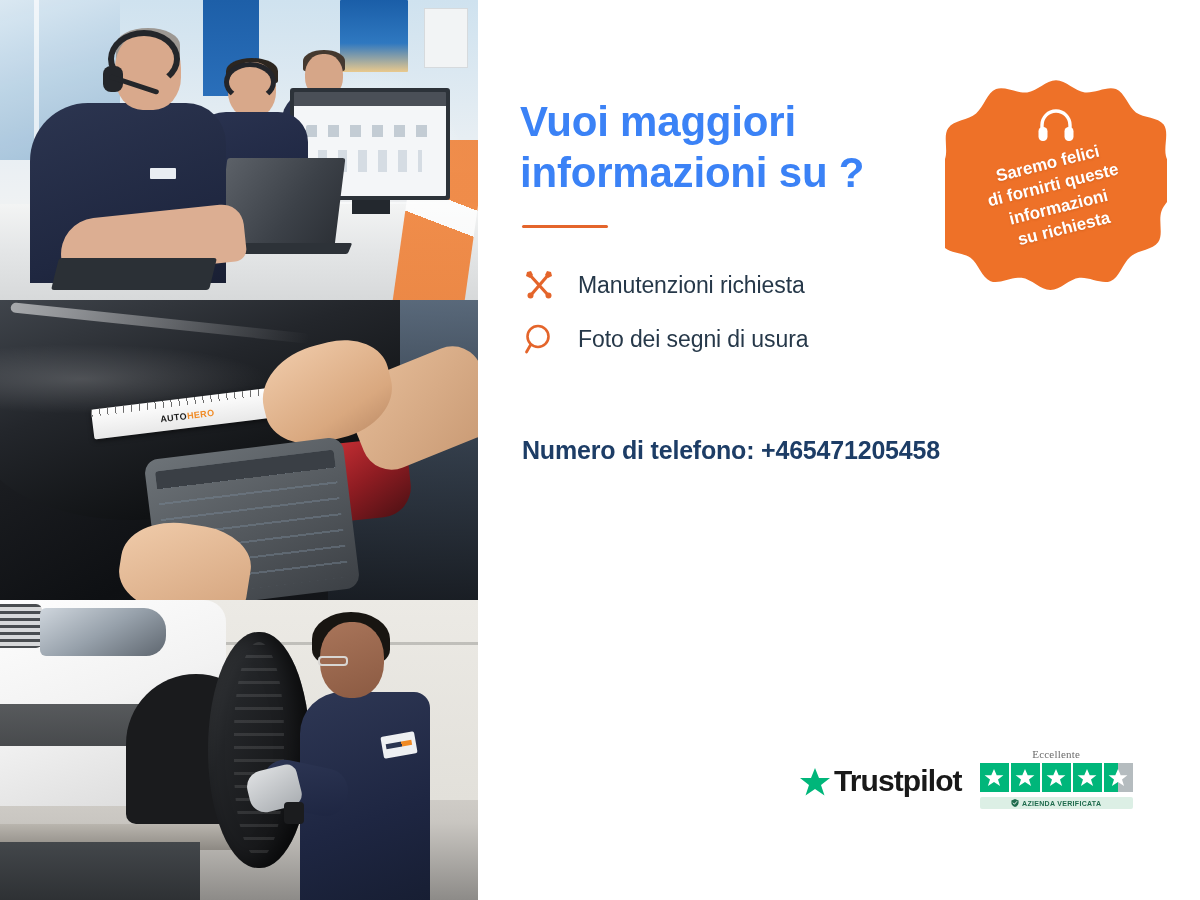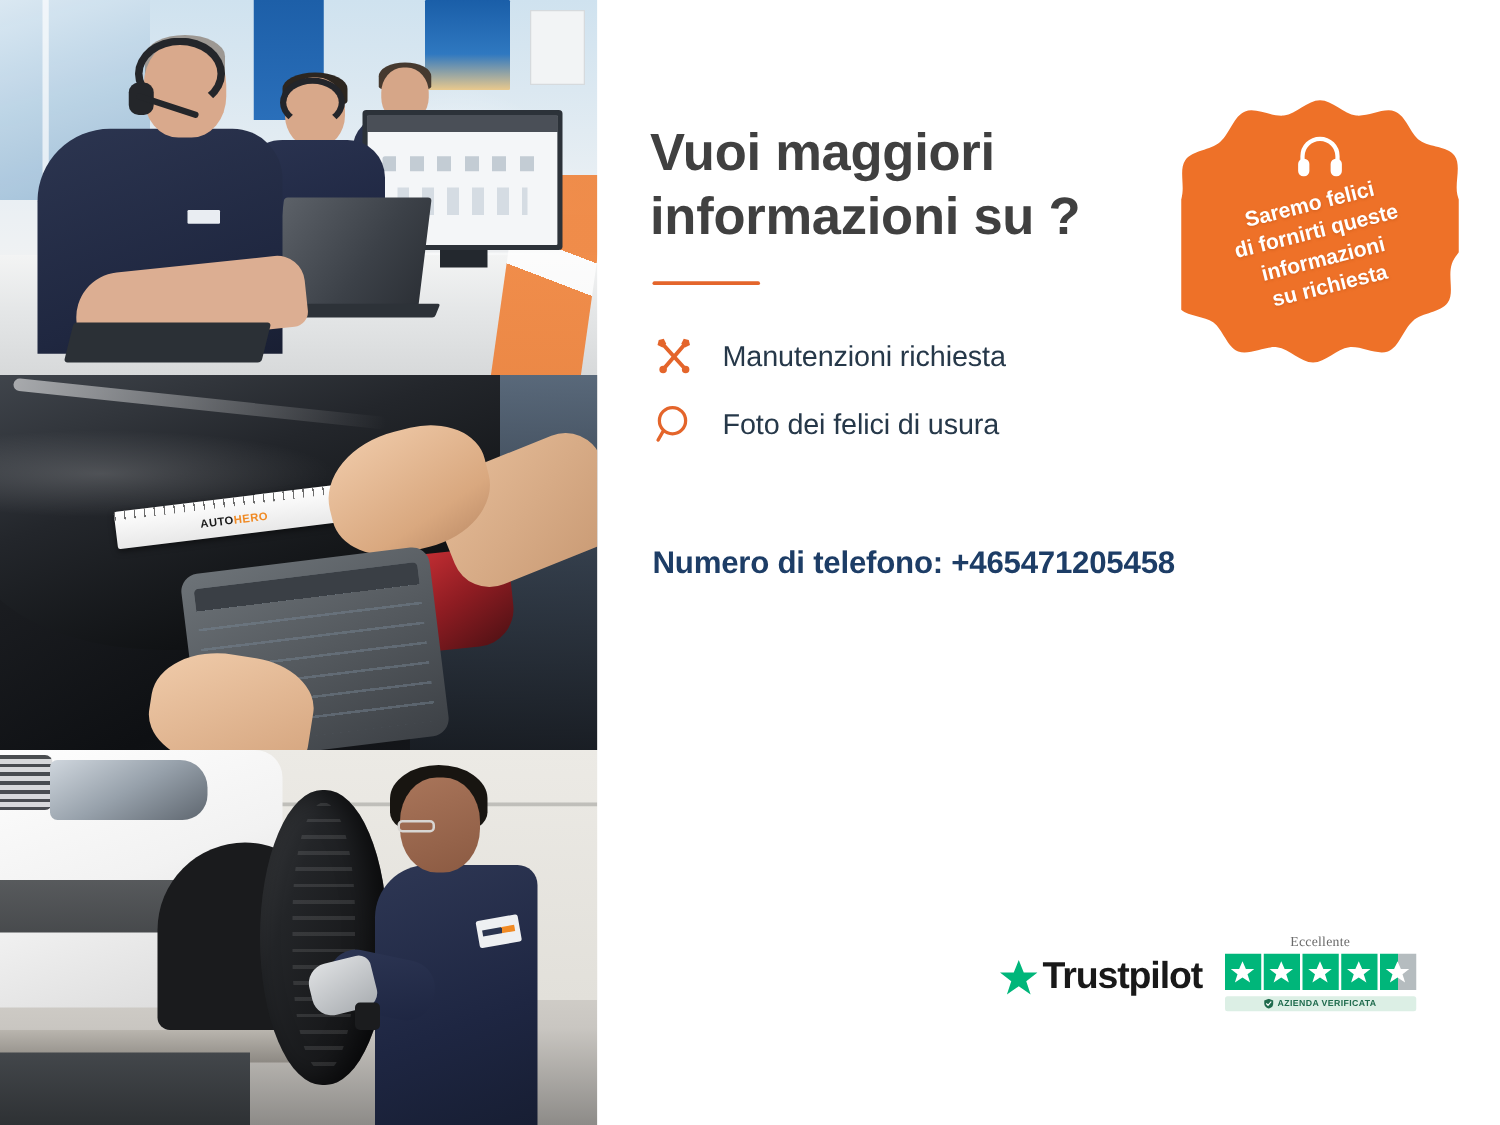--- a/index.html
+++ b/index.html
@@ -363,21 +363,21 @@
   
   .content {
     position: relative;
     flex: 1 1 auto;
     height: 900px;
     background: #ffffff;
     padding: 96px 60px 0 42px;
   }
 
   .headline {
-    color: #404040;
+    color: #3b82f6;
     font-size: 42px;
     font-weight: 700;
     line-height: 1.22;
     letter-spacing: -0.2px;
     max-width: 430px;
   }
 
   .divider {
     width: 86px;
     height: 3px;
@@ -616,21 +616,21 @@
         <span class="feature-label">Manutenzioni richiesta</span>
       </li>
 
       <li class="feature">
         <span class="feature-icon">
           <svg width="30" height="32" viewBox="0 0 30 32" aria-hidden="true">
             <circle cx="16" cy="13.5" r="10.5" fill="none" stroke="#e4652b" stroke-width="2.6"></circle>
             <path d="M8.5 22 L4.5 29" fill="none" stroke="#e4652b" stroke-width="2.8" stroke-linecap="round"></path>
           </svg>
         </span>
-        <span class="feature-label">Foto dei felici di usura</span>
+        <span class="feature-label">Foto dei segni di usura</span>
       </li>
 
 
 
     </ul>
 
     <div class="phone-block">
       <div class="phone-line">
         <span>Numero di telefono:</span>
         <span>+465471205458</span>

